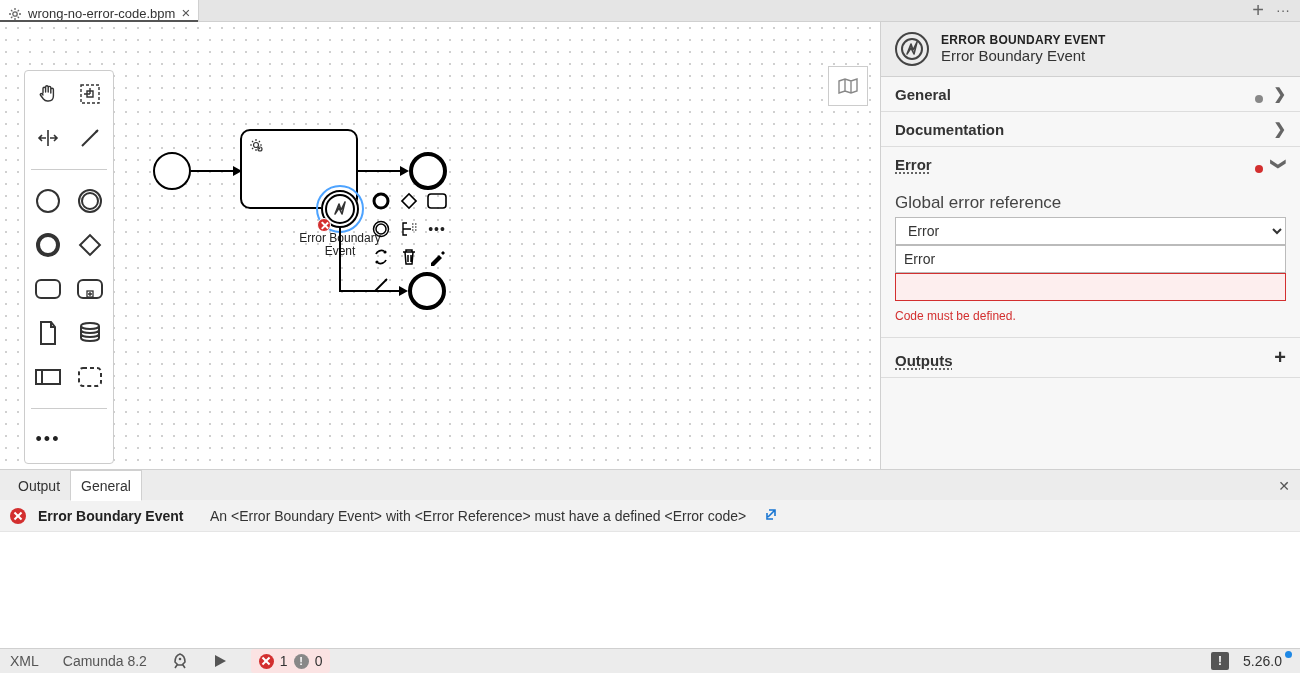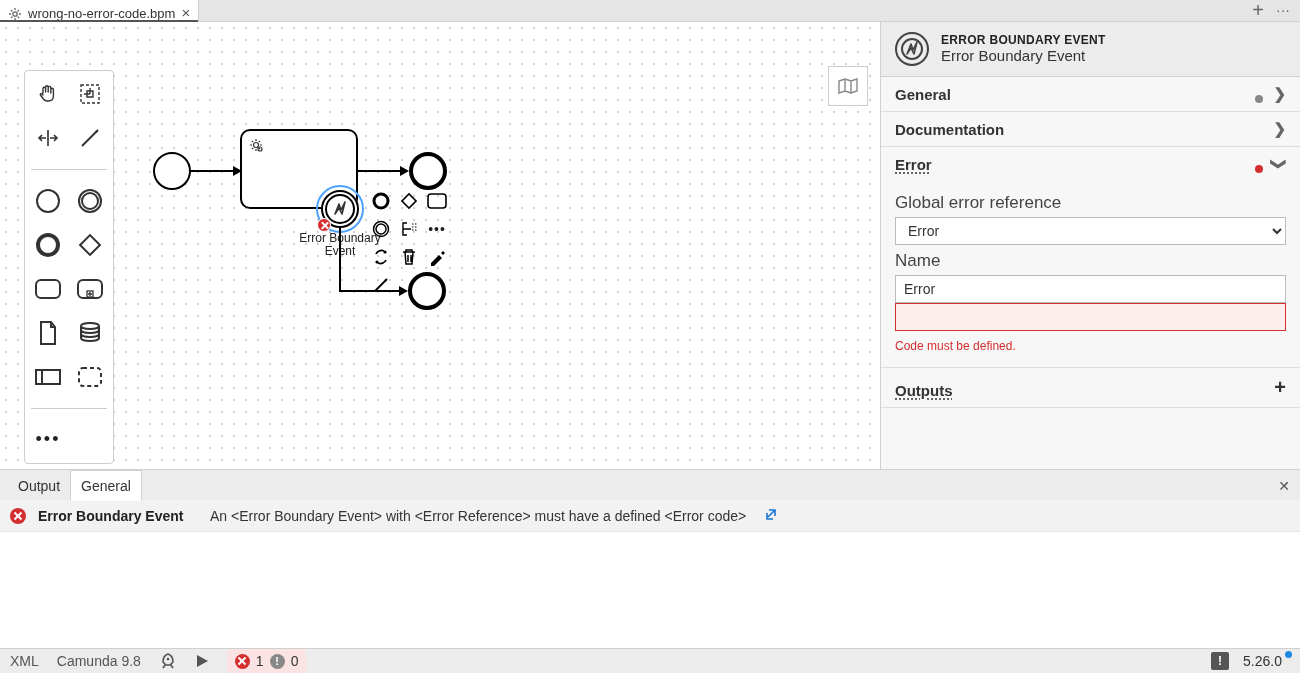--- a/index.html
+++ b/index.html
@@ -78,21 +78,21 @@
   .btabs .close{position:absolute;right:10px;top:8px;color:#555;cursor:pointer;font-size:14px;} 
   .problems-list{background:#fff;}
   .prow{display:flex;align-items:center;gap:12px;background:#f2f2f2;padding:7px 10px;border-bottom:1px solid #e5e5e5;font-size:14px;}
   .prow .badge{width:16px;height:16px;border-radius:50%;background:#d32f2f;position:relative;flex:0 0 16px;}
   .prow .badge::before,.prow .badge::after{content:"";position:absolute;left:7px;top:3px;width:2px;height:10px;background:#fff;}
   .prow .badge::before{transform:rotate(45deg);} .prow .badge::after{transform:rotate(-45deg);}
   .prow .where{font-weight:700;min-width:160px;}
   .prow .msg{color:#333;}
   .prow .link{color:#1976d2;margin-left:6px;}
   
-  .status{height:32px;border-top:1px solid #d0d0d0;background:#ececec;display:flex;align-items:center;padding:0 10px;font-size:14px;color:#333;gap:18px;}
+  .status{height:32px;border-top:1px solid #d0d0d0;background:#ececec;display:flex;align-items:center;padding:0 10px;font-size:14px;color:#333;gap:24px;}
   .status .seg{display:flex;align-items:center;gap:6px;}
   .status .pill{display:flex;align-items:center;gap:6px;background:#fbe3e3;padding:4px 8px;border-radius:3px;}
   .status .pill .b{width:15px;height:15px;border-radius:50%;background:#d32f2f;position:relative;}
   .status .pill .b::before,.status .pill .b::after{content:"";position:absolute;left:6.5px;top:2.5px;width:2px;height:10px;background:#fff;}
   .status .pill .b::before{transform:rotate(45deg);} .status .pill .b::after{transform:rotate(-45deg);}
   .status .pill .w{width:15px;height:15px;border-radius:50%;background:#888;color:#fff;font-size:11px;display:flex;align-items:center;justify-content:center;font-weight:700;}
   .status .right{margin-left:auto;display:flex;align-items:center;gap:14px;}
   .status .feedback{width:18px;height:18px;border-radius:2px;background:#555;color:#fff;font-size:12px;display:flex;align-items:center;justify-content:center;font-weight:700;}
   .status .ver{position:relative;padding-right:8px;}
   .status .ver::after{content:"";position:absolute;right:-2px;top:-2px;width:7px;height:7px;border-radius:50%;background:#1e88e5;}
@@ -350,21 +350,20 @@
             <span class="title">Error</span>
             <span class="spacer"></span>
             <span class="dot red"></span>
             <span class="chev" style="transform:rotate(90deg);display:inline-block;">❯</span>
           </div>
           <div class="section-body">
             <div class="fld-label">Global error reference</div>
             <select class="select">
               <option>Error</option>
             </select>
-            <div class="fld-label">Name</div>
             <input class="textin" value="Error" style="">
             <input class="textin err" value="" style="">
             <div class="errmsg">Code must be defined.</div>
           </div>
         </div>
         <div class="section">
           <div class="section-h err">
             <span class="title">Outputs</span>
             <span class="spacer"></span>
             <span class="plus">+</span>
@@ -390,21 +389,21 @@
           <svg width="14" height="14">
               <path d="M5 3h6v6M11 3L4 10M3 6v6h6" fill="none" stroke="#1976d2" stroke-width="1.6"></path>
             </svg>
         </span>
       </div>
     </div>
   </div>
 
   <div class="status">
     <div class="seg iconbtn">XML</div>
-    <div class="seg iconbtn">Camunda 9.8</div>
+    <div class="seg iconbtn">Camunda 8.2</div>
     <div class="seg iconbtn">
       <svg width="18" height="18">
           <path d="M9 2c3 1 5 4 5 8l-3 3H7l-3-3c0-4 2-7 5-8zM6 13l-2 3M12 13l2 3" fill="none" stroke="#555" stroke-width="1.6"></path>
           <circle cx="9" cy="7" r="1.3" fill="#555"></circle>
         </svg>
     </div>
     <div class="seg iconbtn">
       <svg width="14" height="16">
           <path d="M2 2l11 6-11 6z" fill="#555"></path>
         </svg>

